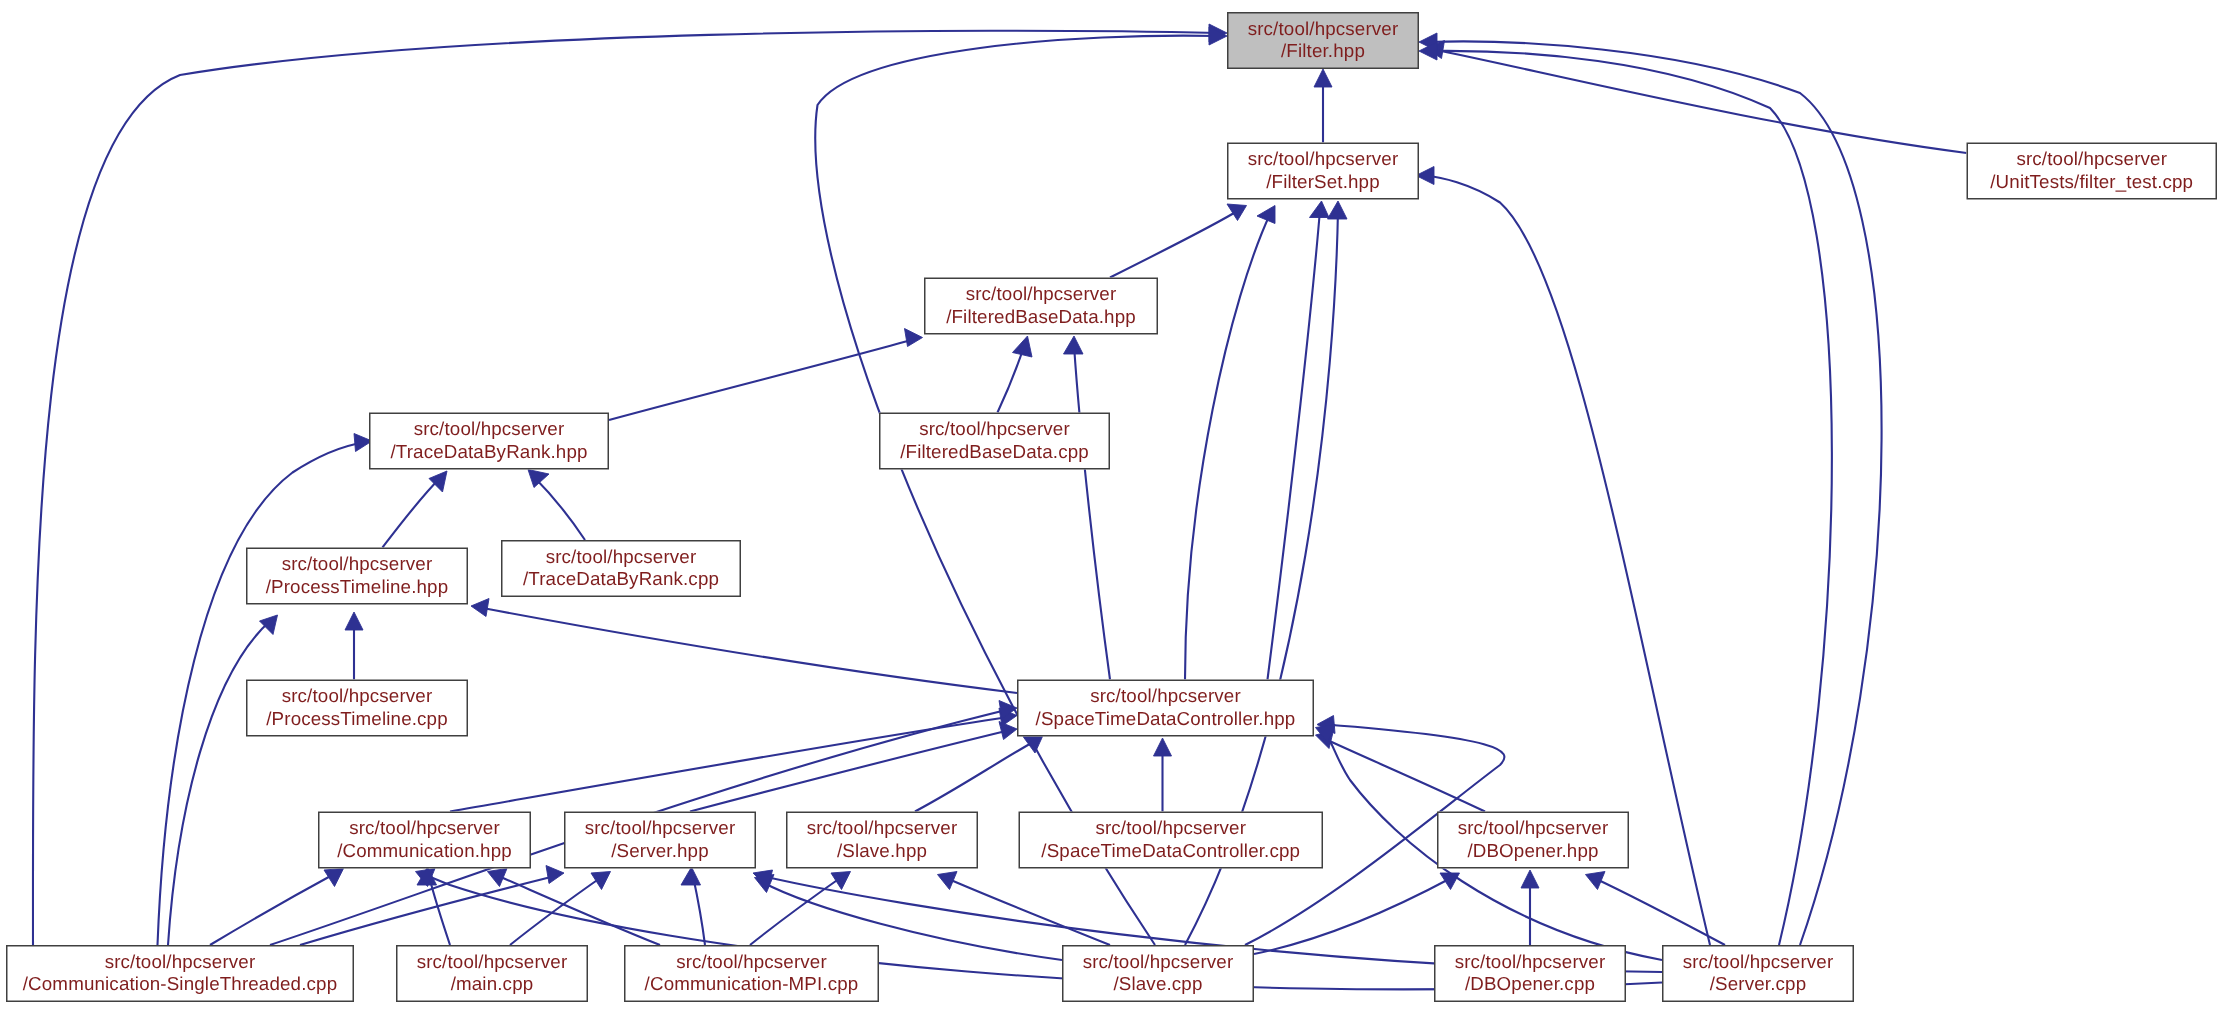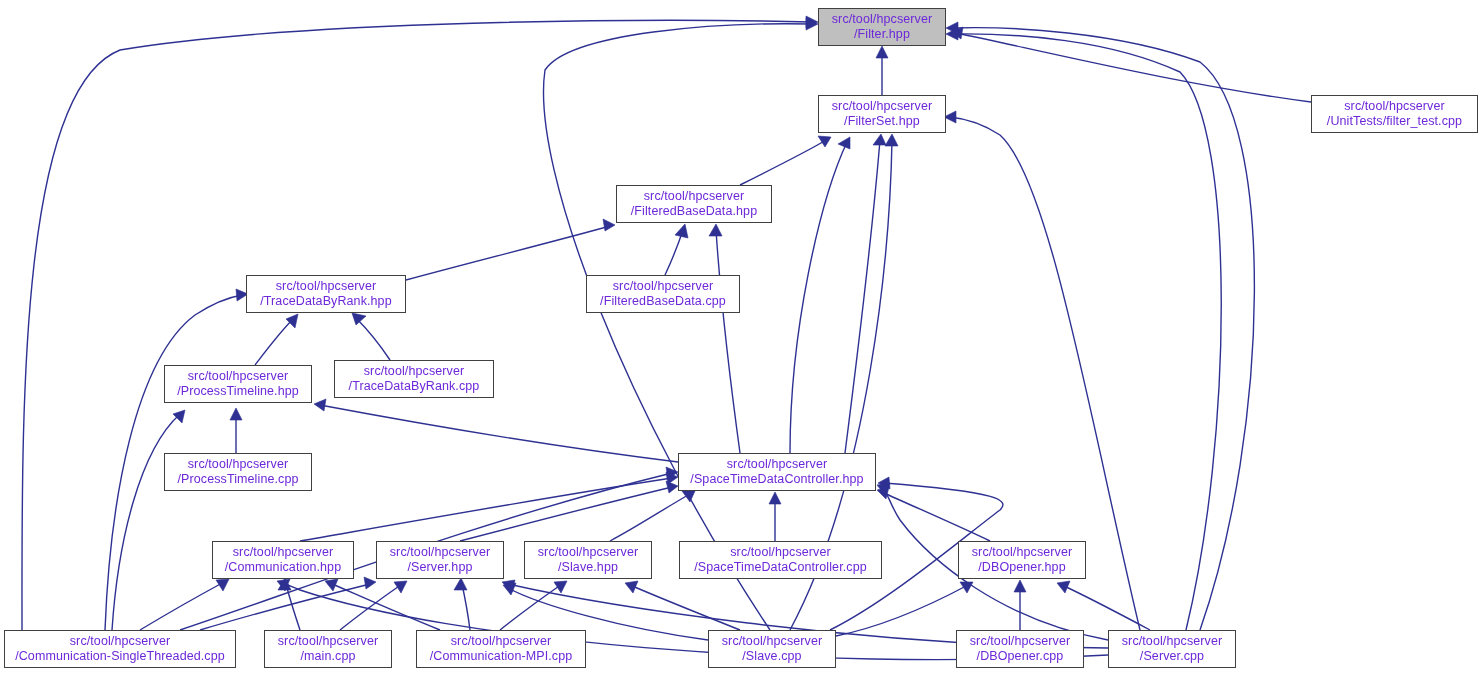--- a/index.html
+++ b/index.html
@@ -36,21 +36,21 @@
     box-sizing: border-box;
     border: 1px solid #404040;
     background: #ffffff;
     display: flex;
     align-items: center;
     justify-content: center;
     text-align: center;
     font-family: "Liberation Sans", sans-serif;
     font-size: 12.5px;
     line-height: 1.22;
-    color: #6d28d9;
+    color: #7f1d1d;
     white-space: pre-line;
     letter-spacing: 0.1px;
   }
   .node-box.root {
     background: #bfbfbf;
     border: 1px solid #404040;
   }
 </style>
 </head>
 <body>

